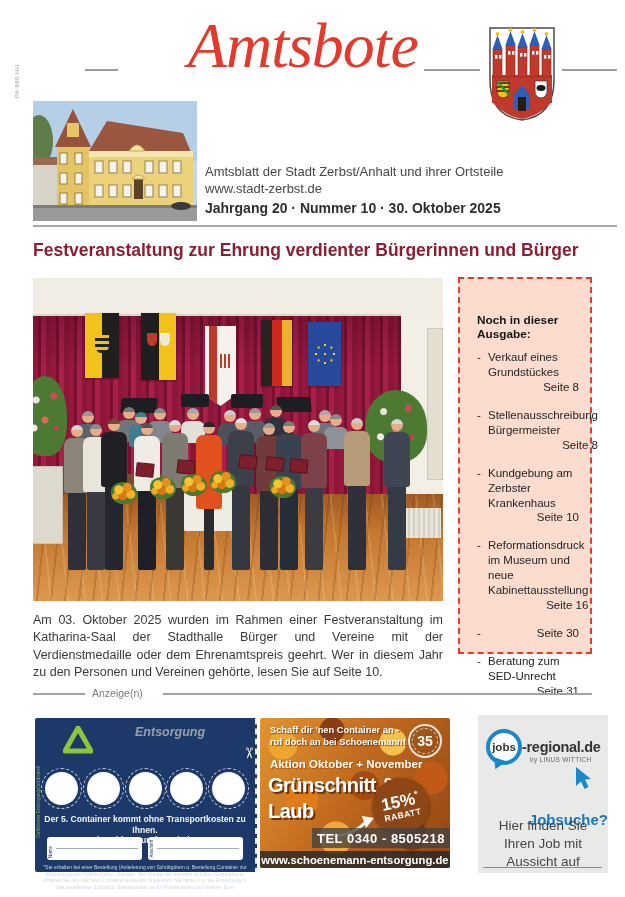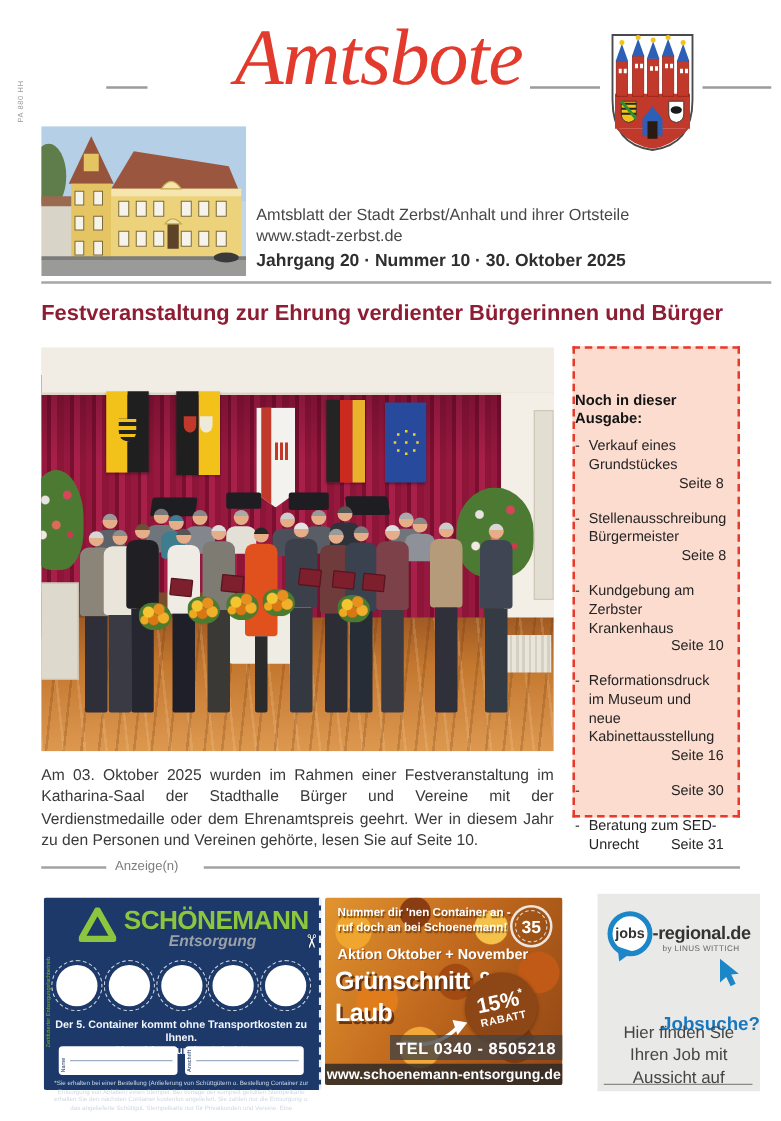--- a/index.html
+++ b/index.html
@@ -72,21 +72,21 @@
        radial-gradient(circle at 62% 25%,#e8901f 0 4px,rgba(0,0,0,0) 5px),
        radial-gradient(circle at 76% 56%,#f2b02a 0 4px,rgba(0,0,0,0) 5px),
        radial-gradient(circle at 46% 62%,#d87714 0 4px,rgba(0,0,0,0) 5px),
        radial-gradient(circle at 18% 64%,#f0a81f 0 3px,rgba(0,0,0,0) 4px),
        #4c7a2f;}
   .folder{position:absolute;width:16px;height:12px;background:#7d1f2c;border:1px solid #591420;
           transform:rotate(6deg);z-index:4;border-radius:1px;}
 
   
   .sidebar{left:458px;top:277px;width:134px;height:377px;box-sizing:border-box;
-           background:#fbdccf;border:2px dashed #e7392c;padding:34px 11px 10px 0;}
+           background:#fbdccf;border:2px dashed #e7392c;padding:34px 11px 10px 17px;}
   .sb-title{font-size:11.8px;font-weight:bold;color:#141414;margin-bottom:9px;}
   .sb-item{display:flex;margin-bottom:13px;font-size:11.5px;color:#242424;line-height:1.3;}
   .sb-dash{width:11px;flex:0 0 11px;}
   .sb-body{flex:1;}
   .sb-page{float:right;padding-left:6px;}
 
   
   .caption{left:33px;top:612px;width:410px;font-size:12.5px;line-height:1.38;color:#3a3a3a;text-align:justify;}
 
   
@@ -476,21 +476,20 @@
   <div class="abs ad1">
     <div class="ad1-side">Zertifizierter Entsorgungsfachbetrieb</div>
     <div class="ad1-logo">
       <span style="margin-right:6px;">
         <svg width="30" height="28" viewBox="0 0 30 28">
           <polygon points="15,2 28,25 2,25" fill="none" stroke="#8cc63e" stroke-width="5" stroke-linejoin="round"></polygon>
           <polygon points="15,9 20,17 10,17" fill="#1c3969"></polygon>
         </svg>
       </span>
       <span>
-        <div class="ad1-brand">SCHÖNEMANN</div>
         <div class="ad1-brand-sub">Entsorgung</div>
       </span>
     </div>
     <div class="stamps">
       <div class="stamp"></div>
       <div class="stamp"></div>
       <div class="stamp"></div>
       <div class="stamp"></div>
       <div class="stamp"></div>
     </div>
@@ -507,21 +506,21 @@
         <span class="flabel">Anschrift</span>
         <span class="fline"></span>
       </div>
     </div>
     <div class="fineprint">*Sie erhalten bei einer Bestellung (Anlieferung von Schüttgütern o. Bestellung Container zur Entsorgung von Abfällen) einen Stempel. Bei Vorlage der komplett gefüllten Stempelkarte erhalten Sie den nächsten Container kostenlos angeliefert. Sie zahlen nur die Entsorgung o. das angelieferte Schüttgut. Stempelkarte nur für Privatkunden und Vereine. Eine Bargeldauszahlung ist nicht möglich. Behältergrößen von 1,2 - 40,0 m³.</div>
   </div>
   <div class="abs scissors">✂</div>
 
   <div class="abs ad2">
     <div class="ad2-top">
-      <div>Nummer dir 'nen Container an -</div>
+      <div>Schaff dir 'nen Container an -</div>
       <div>ruf doch an bei Schoenemann!</div>
     </div>
     <div class="badge35">35</div>
     <div class="ad2-action">Aktion Oktober + November</div>
     <div class="ad2-big" style="top:56px;">Grünschnitt &amp;</div>
     <div class="ad2-big" style="top:82px;">Laub</div>
     <div style="position:absolute;left:62px;top:96px;">
       <svg width="52" height="24" viewBox="0 0 52 24">
         <path d="M2,20 Q26,26 44,8" fill="none" stroke="#fff" stroke-width="3" stroke-linecap="round"></path>
         <polygon points="40,2 52,4 44,14" fill="#fff"></polygon>

